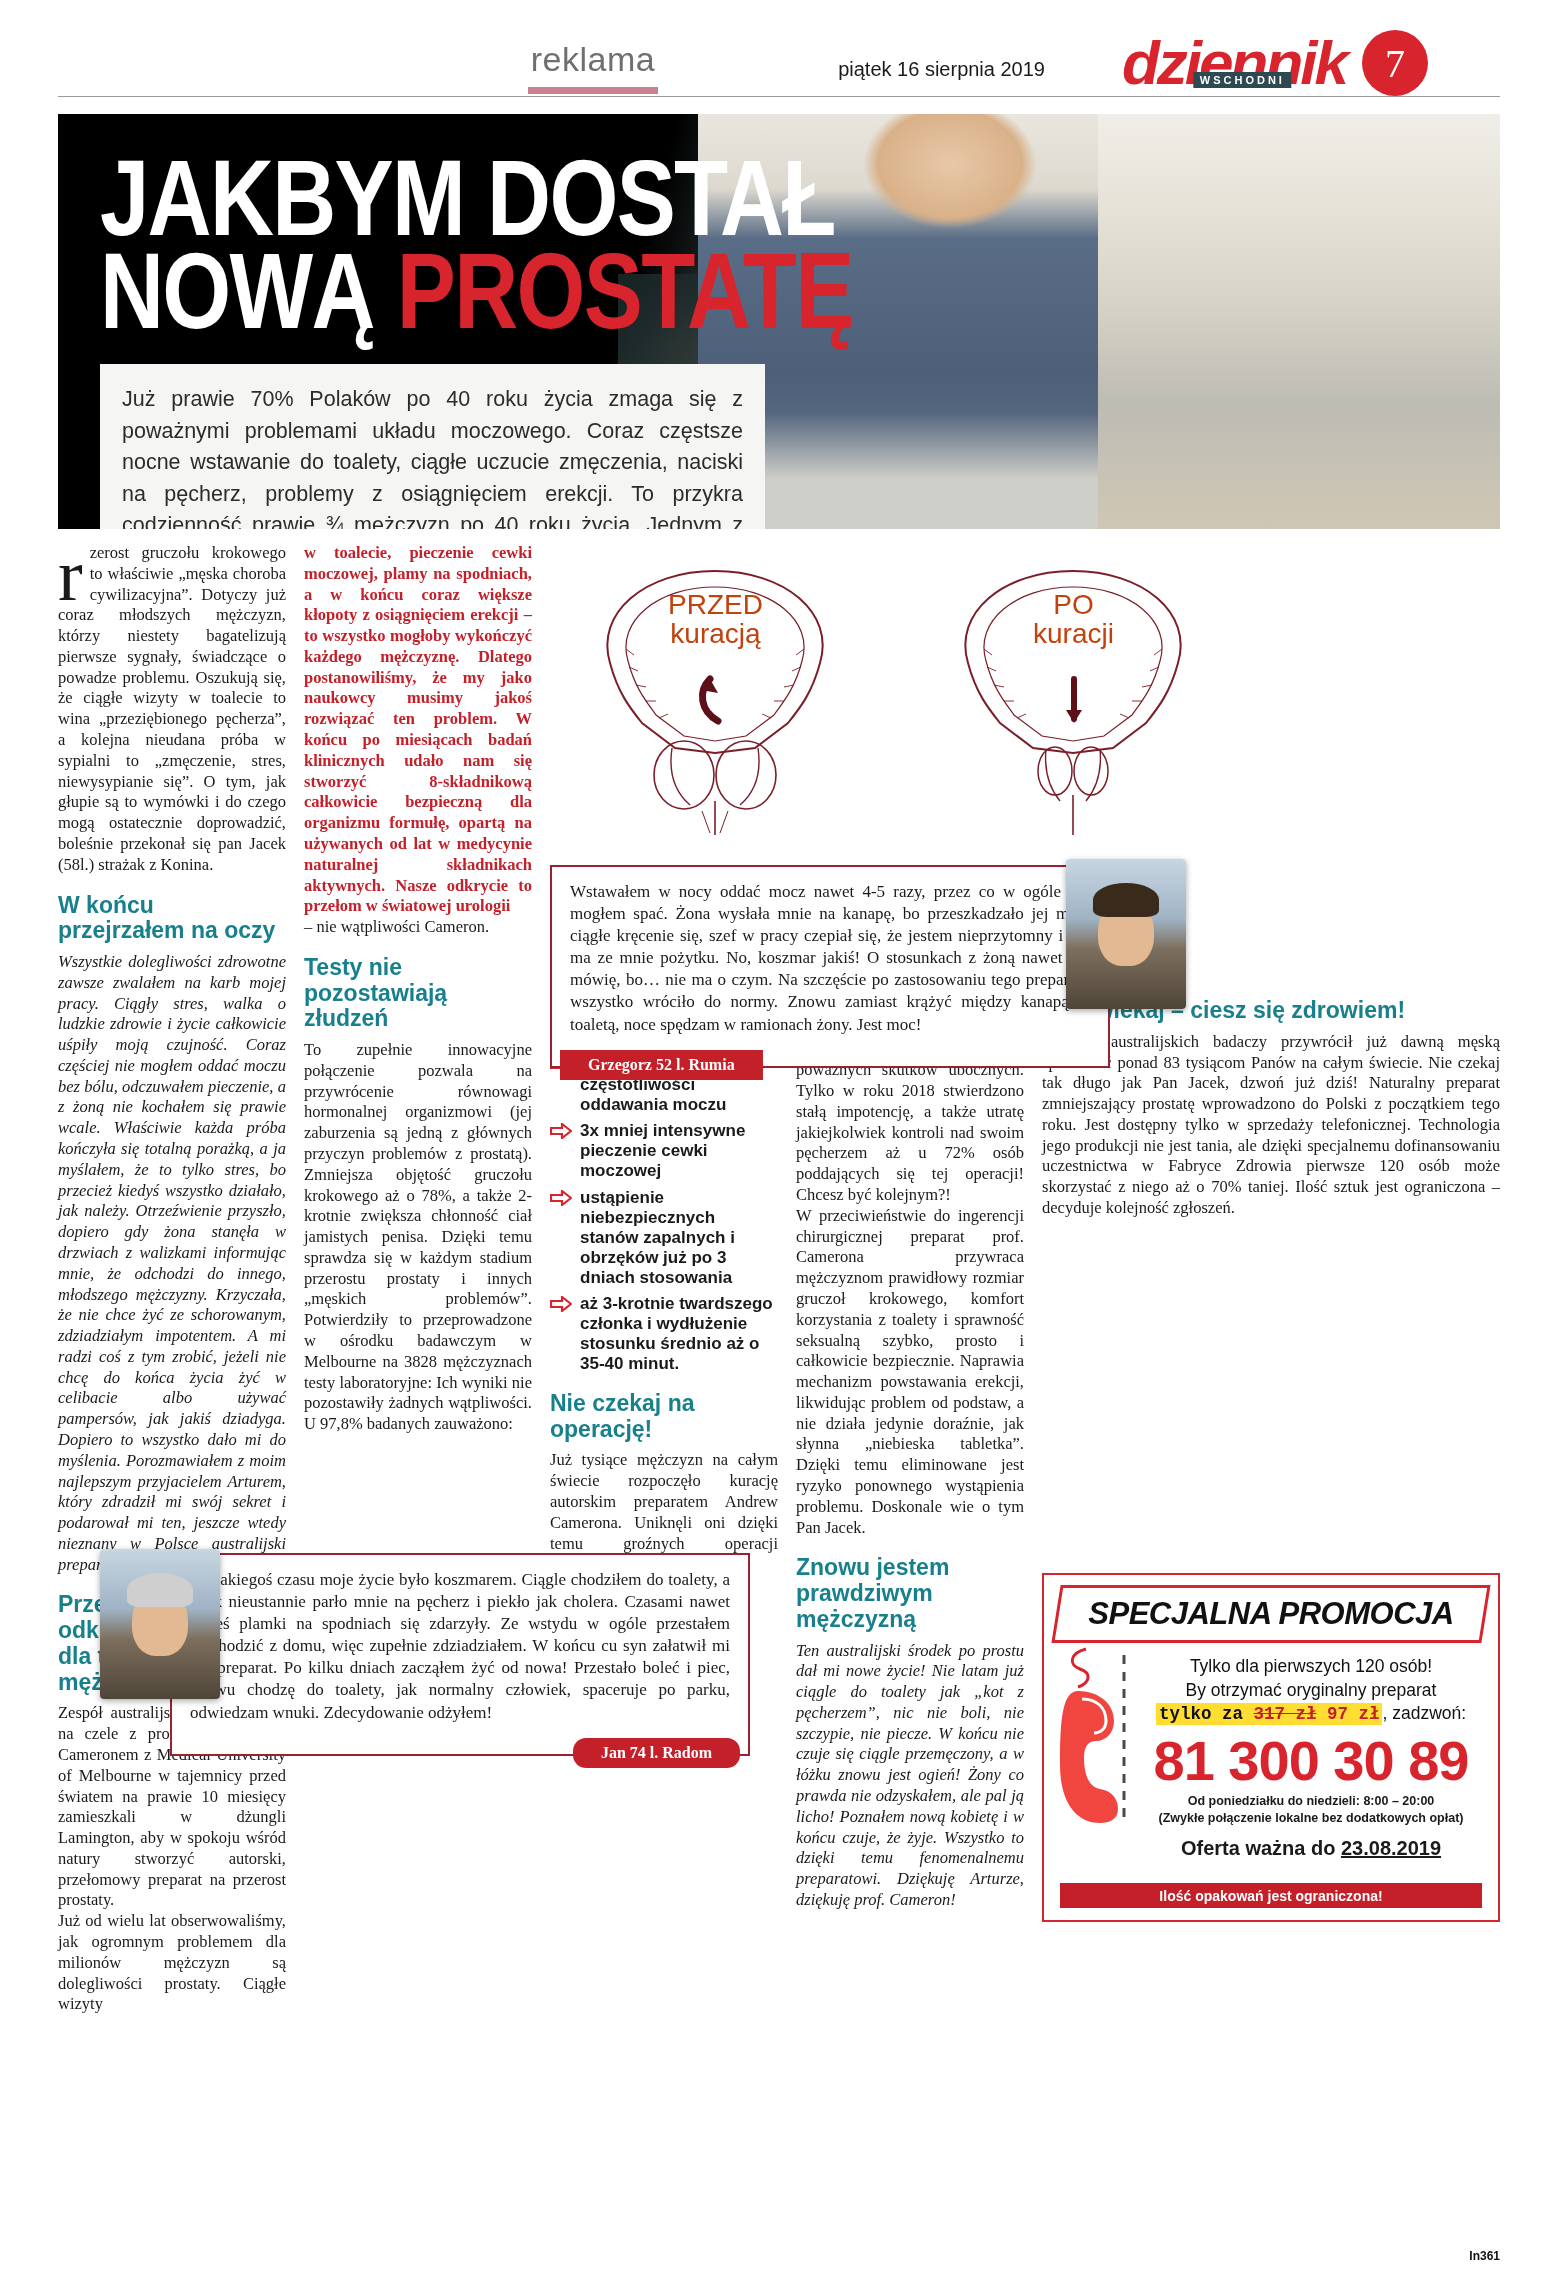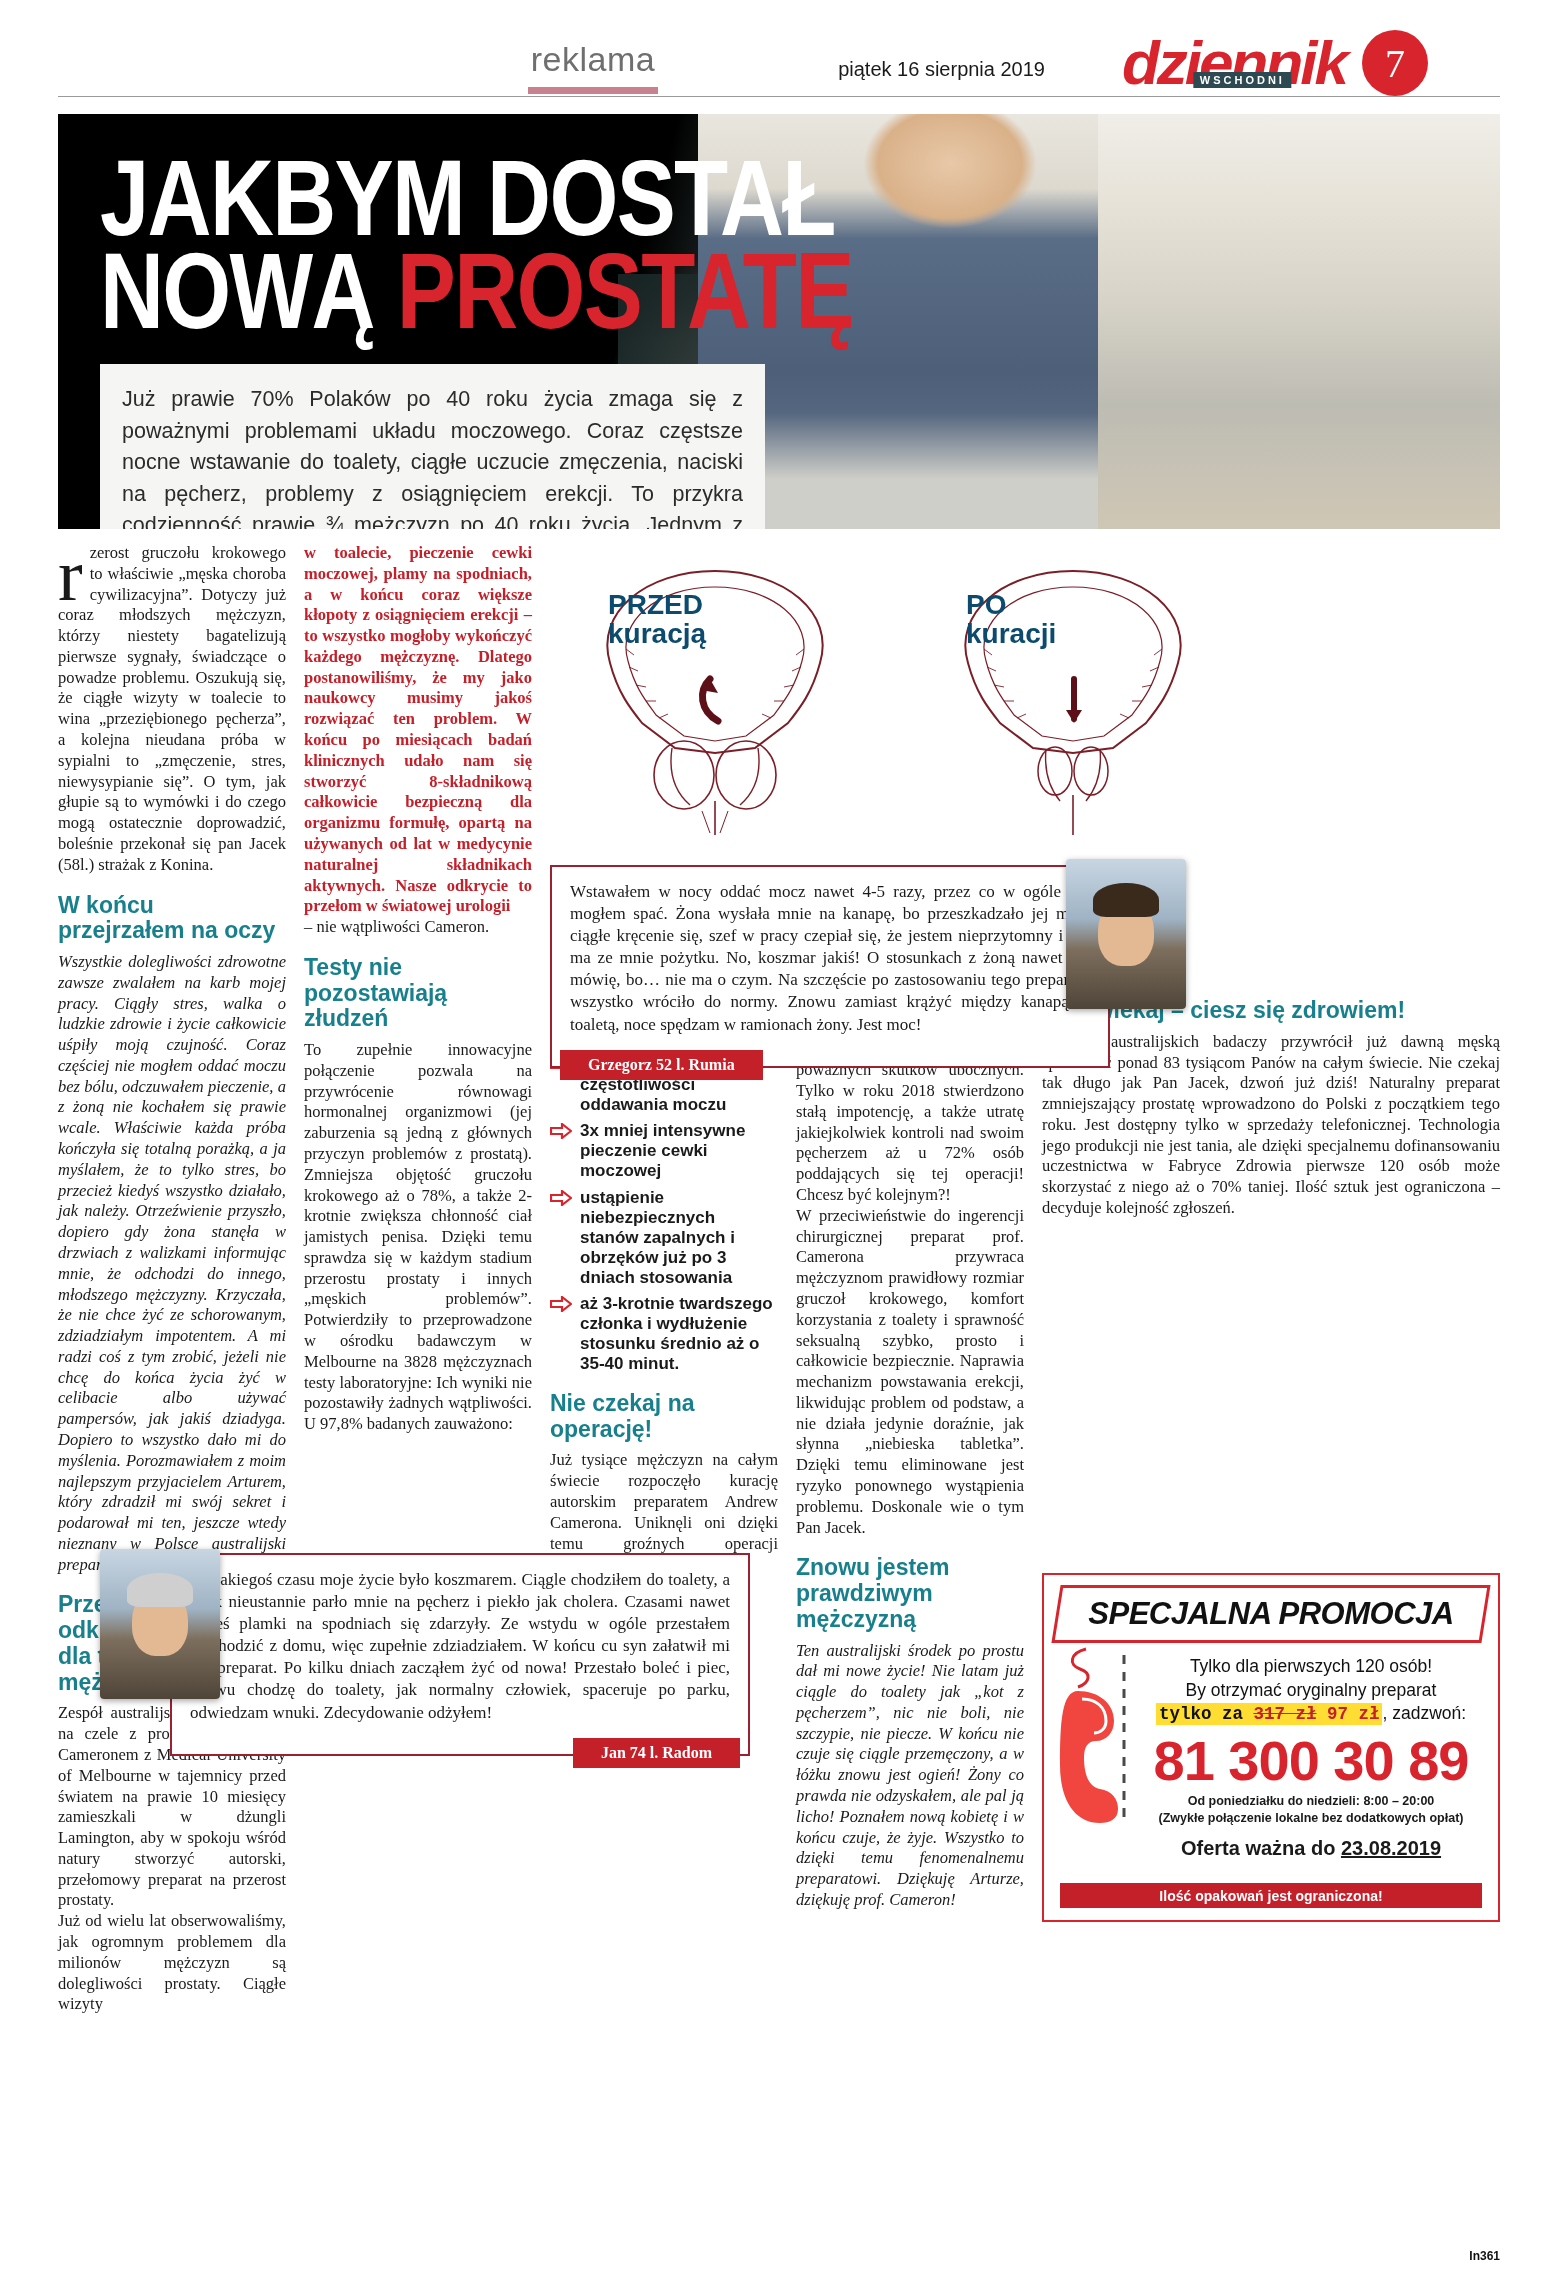--- a/index.html
+++ b/index.html
@@ -83,35 +83,35 @@
   
   .bullets { list-style:none; margin:10px 0 0; padding:0; font-family:"Liberation Sans", sans-serif; }
   .bullets li { position:relative; padding-left:30px; margin-bottom:7px; font-weight:bold; font-size:17px; line-height:1.17; text-align:left; }
   .arrow { position:absolute; left:0; top:2px; width:22px; height:16px; }
 
   
   .diagrams { position:absolute; left:492px; top:0px; width:704px; height:300px; }
   .diag { position:absolute; top:0; width:330px; height:295px; }
   .diag.left { left:0; }
   .diag.right { left:358px; }
-  .diag-label { position:absolute; font-family:"Liberation Sans", sans-serif; font-weight:bold; color:#0c4a6e; font-size:28px; line-height:1.02; z-index:4; }
+  .diag-label { position:absolute; font-family:"Liberation Sans", sans-serif; font-weight:normal; color:#c2410c; font-size:28px; line-height:1.02; text-align:center; z-index:4; }
 
   
   .testi {
     position:absolute; border:2px solid #9b2030; background:#fff;
     padding:14px 18px 30px; font-size:17px; line-height:1.3; text-align:justify;
   }
   .testi.t1 { left:492px; top:322px; width:560px; }
   .testi.t2 { left:112px; top:1010px; width:580px; }
   .testi-name {
     position:absolute; bottom:-14px; left:8px;
     background:#c4202a; color:#fff; font-weight:bold; font-size:16px;
     padding:5px 28px 4px;
   }
-  .testi.t2 .testi-name { left:auto; right:8px; }
+  .testi.t2 .testi-name { left:auto; right:8px;border-radius:13px; }
   .testi-photo {
     position:absolute; width:120px; height:150px; border-radius:4px; overflow:hidden;
     background:linear-gradient(180deg,#c8d6e2 0%, #9fb3c4 40%, #7d6f5e 60%, #4e4438 100%);
     box-shadow:0 2px 6px rgba(0,0,0,.35);
   }
   .testi.t1 .testi-photo { right:-78px; top:-8px; }
   .testi.t2 .testi-photo { left:-72px; top:-6px; }
   .face { position:absolute; left:50%; top:26%; transform:translateX(-50%); width:56px; height:68px; border-radius:48% 48% 42% 42%; background:#e2b993; }
   .hair { position:absolute; left:50%; top:16%; transform:translateX(-50%); width:66px; height:34px; border-radius:50% 50% 20% 20%; background:#3a2a1c; }
 

